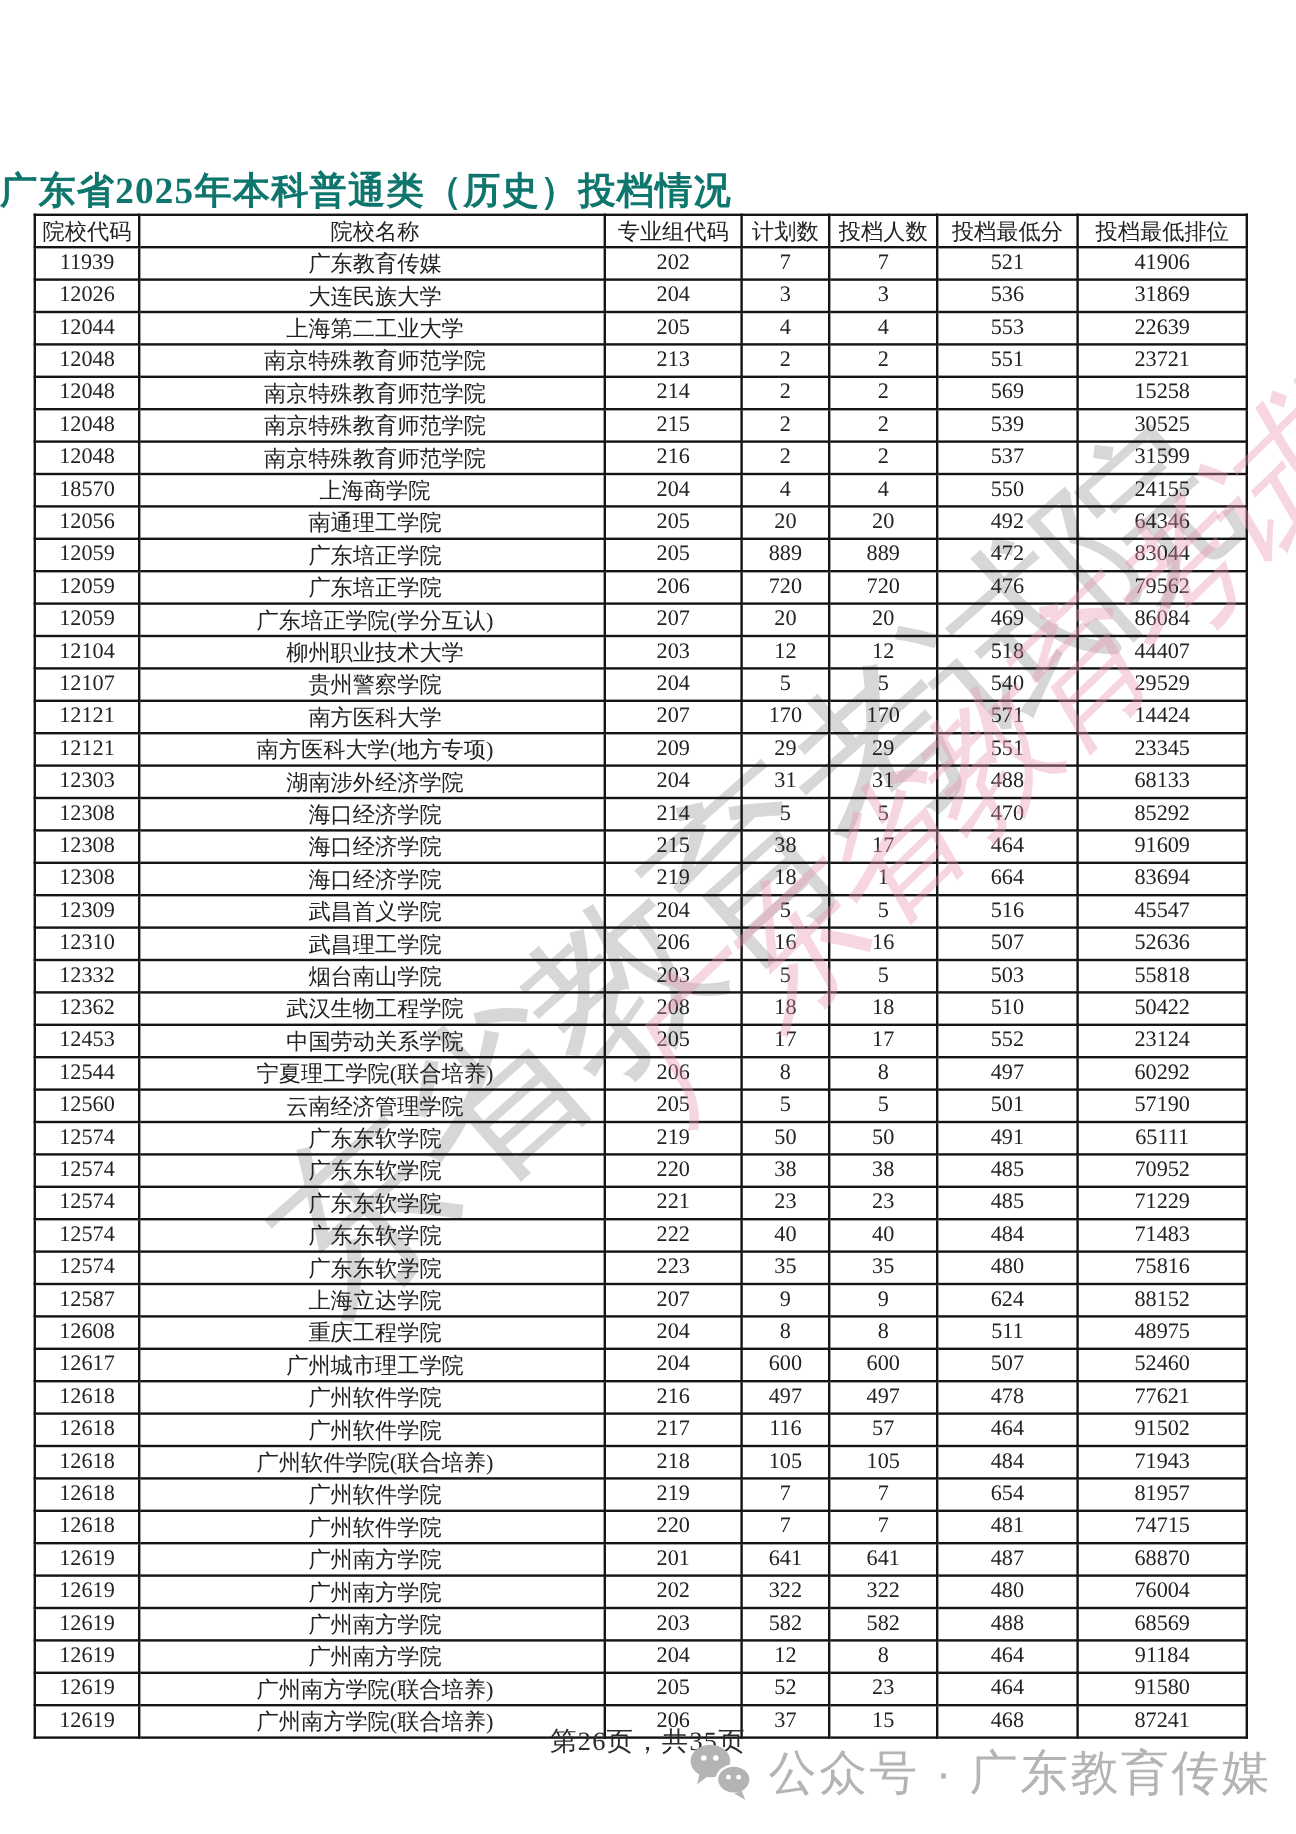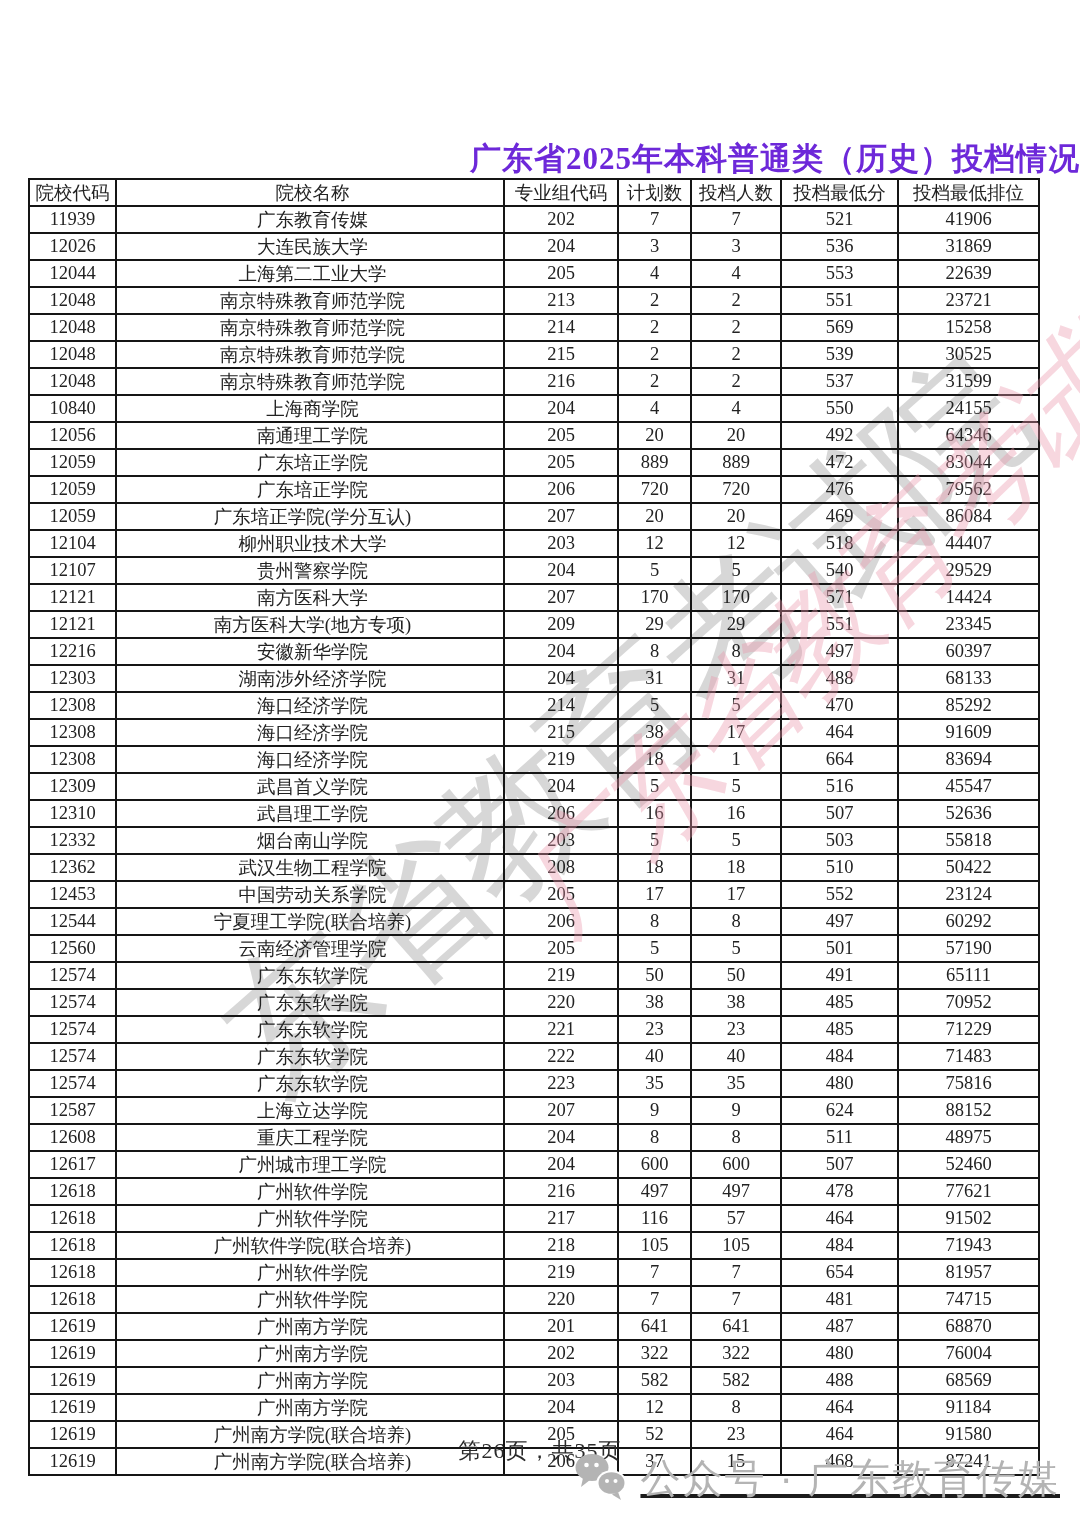--- a/index.html
+++ b/index.html
@@ -9,22 +9,22 @@
     position:relative;
     overflow:hidden;
     font-family:"Liberation Serif","DejaVu Serif",serif;
     color:#1c1c1c;
   }
   .page{position:absolute;inset:0;overflow:hidden;}
 
   
   .doc-title{
     position:absolute;top:138px;left:0;width:100%;
-    text-align:right;
-    font-size:31px;font-weight:bold;color:#6d28d9;
+    text-align:left;
+    font-size:31px;font-weight:bold;color:#0f766e;
     letter-spacing:1px;
     z-index:3;
   }
 
   
   .wm-gray{
     position:absolute;
     left:116px;top:640px;width:1030px;height:160px;
     transform:rotate(-41.5deg);
     transform-origin:center;
@@ -82,21 +82,20 @@
     font-size:22px;color:#2a2a2a;
     letter-spacing:1px;
     z-index:3;
   }
 
   
   .wechat-brand{
     position:absolute;top:1450px;right:20px;
     display:flex;align-items:center;gap:10px;
     z-index:3;
-    text-decoration:underline;
   }
   .wechat-brand .label{
     font-family:"Liberation Sans","DejaVu Sans",sans-serif;
     font-size:40px;color:#b4b4b4;
     letter-spacing:2px;
     line-height:56px;
   }
   .wechat-brand svg{display:block;}
 </style>
 </head>
@@ -188,21 +187,21 @@
         <tr>
           <td>12048</td>
           <td class="col-name">南京特殊教育师范学院</td>
           <td>216</td>
           <td>2</td>
           <td>2</td>
           <td>537</td>
           <td>31599</td>
         </tr>
         <tr>
-          <td>10840</td>
+          <td>18570</td>
           <td class="col-name">上海商学院</td>
           <td>204</td>
           <td>4</td>
           <td>4</td>
           <td>550</td>
           <td>24155</td>
         </tr>
         <tr>
           <td>12056</td>
           <td class="col-name">南通理工学院</td>
@@ -267,29 +266,20 @@
           <td>14424</td>
         </tr>
         <tr>
           <td>12121</td>
           <td class="col-name">南方医科大学(地方专项)</td>
           <td>209</td>
           <td>29</td>
           <td>29</td>
           <td>551</td>
           <td>23345</td>
-        </tr>
-        <tr>
-          <td>12216</td>
-          <td class="col-name">安徽新华学院</td>
-          <td>204</td>
-          <td>8</td>
-          <td>8</td>
-          <td>497</td>
-          <td>60397</td>
         </tr>
         <tr>
           <td>12303</td>
           <td class="col-name">湖南涉外经济学院</td>
           <td>204</td>
           <td>31</td>
           <td>31</td>
           <td>488</td>
           <td>68133</td>
         </tr>

